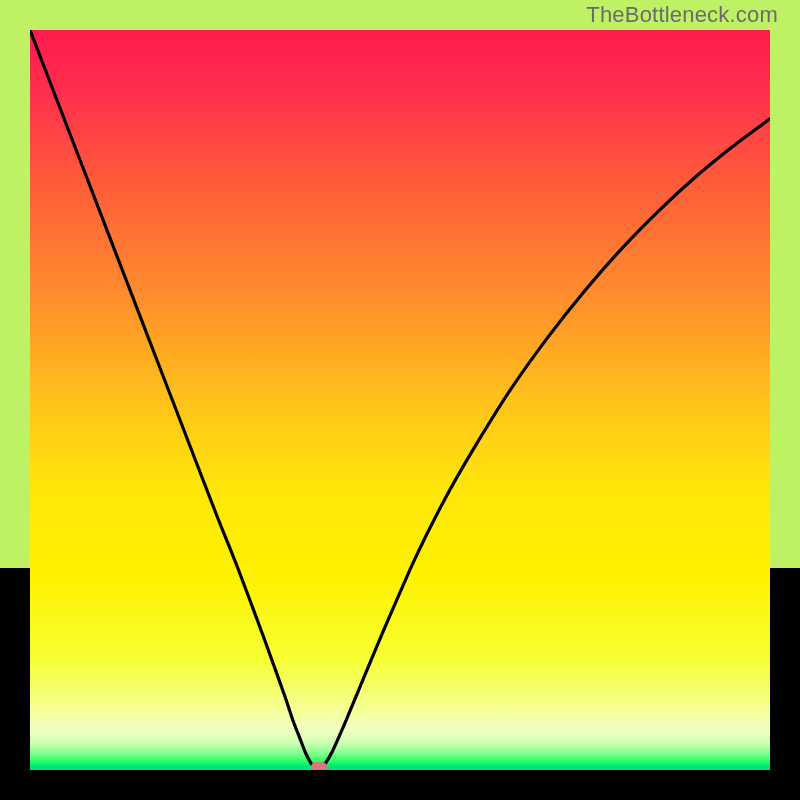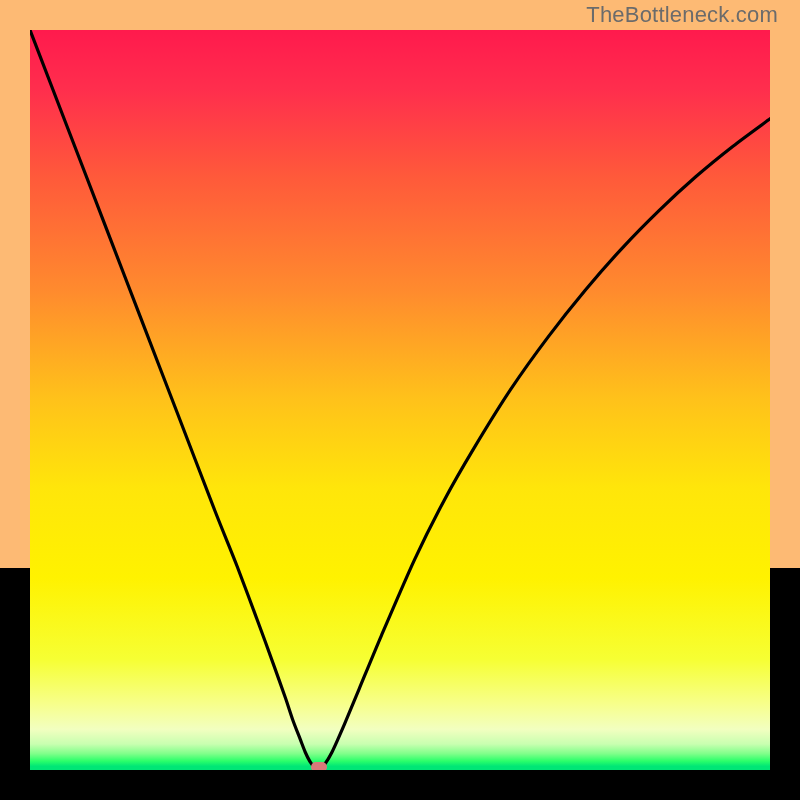--- a/index.html
+++ b/index.html
@@ -7,21 +7,21 @@
     padding: 0;
     width: 800px;
     height: 800px;
     background: #000;
     overflow: hidden;
   }
   .frame {
     position: relative;
     width: 800px;
     height: 568px;
-    background: #fdba74;
+    background: #bef264;
   }
   .attribution {
     position: absolute;
     top: 2px;
     right: 22px;
     font-family: Arial, Helvetica, sans-serif;
     font-size: 22px;
     color: #6b6b6b;
     letter-spacing: 0.2px;
     font-weight: 400;

